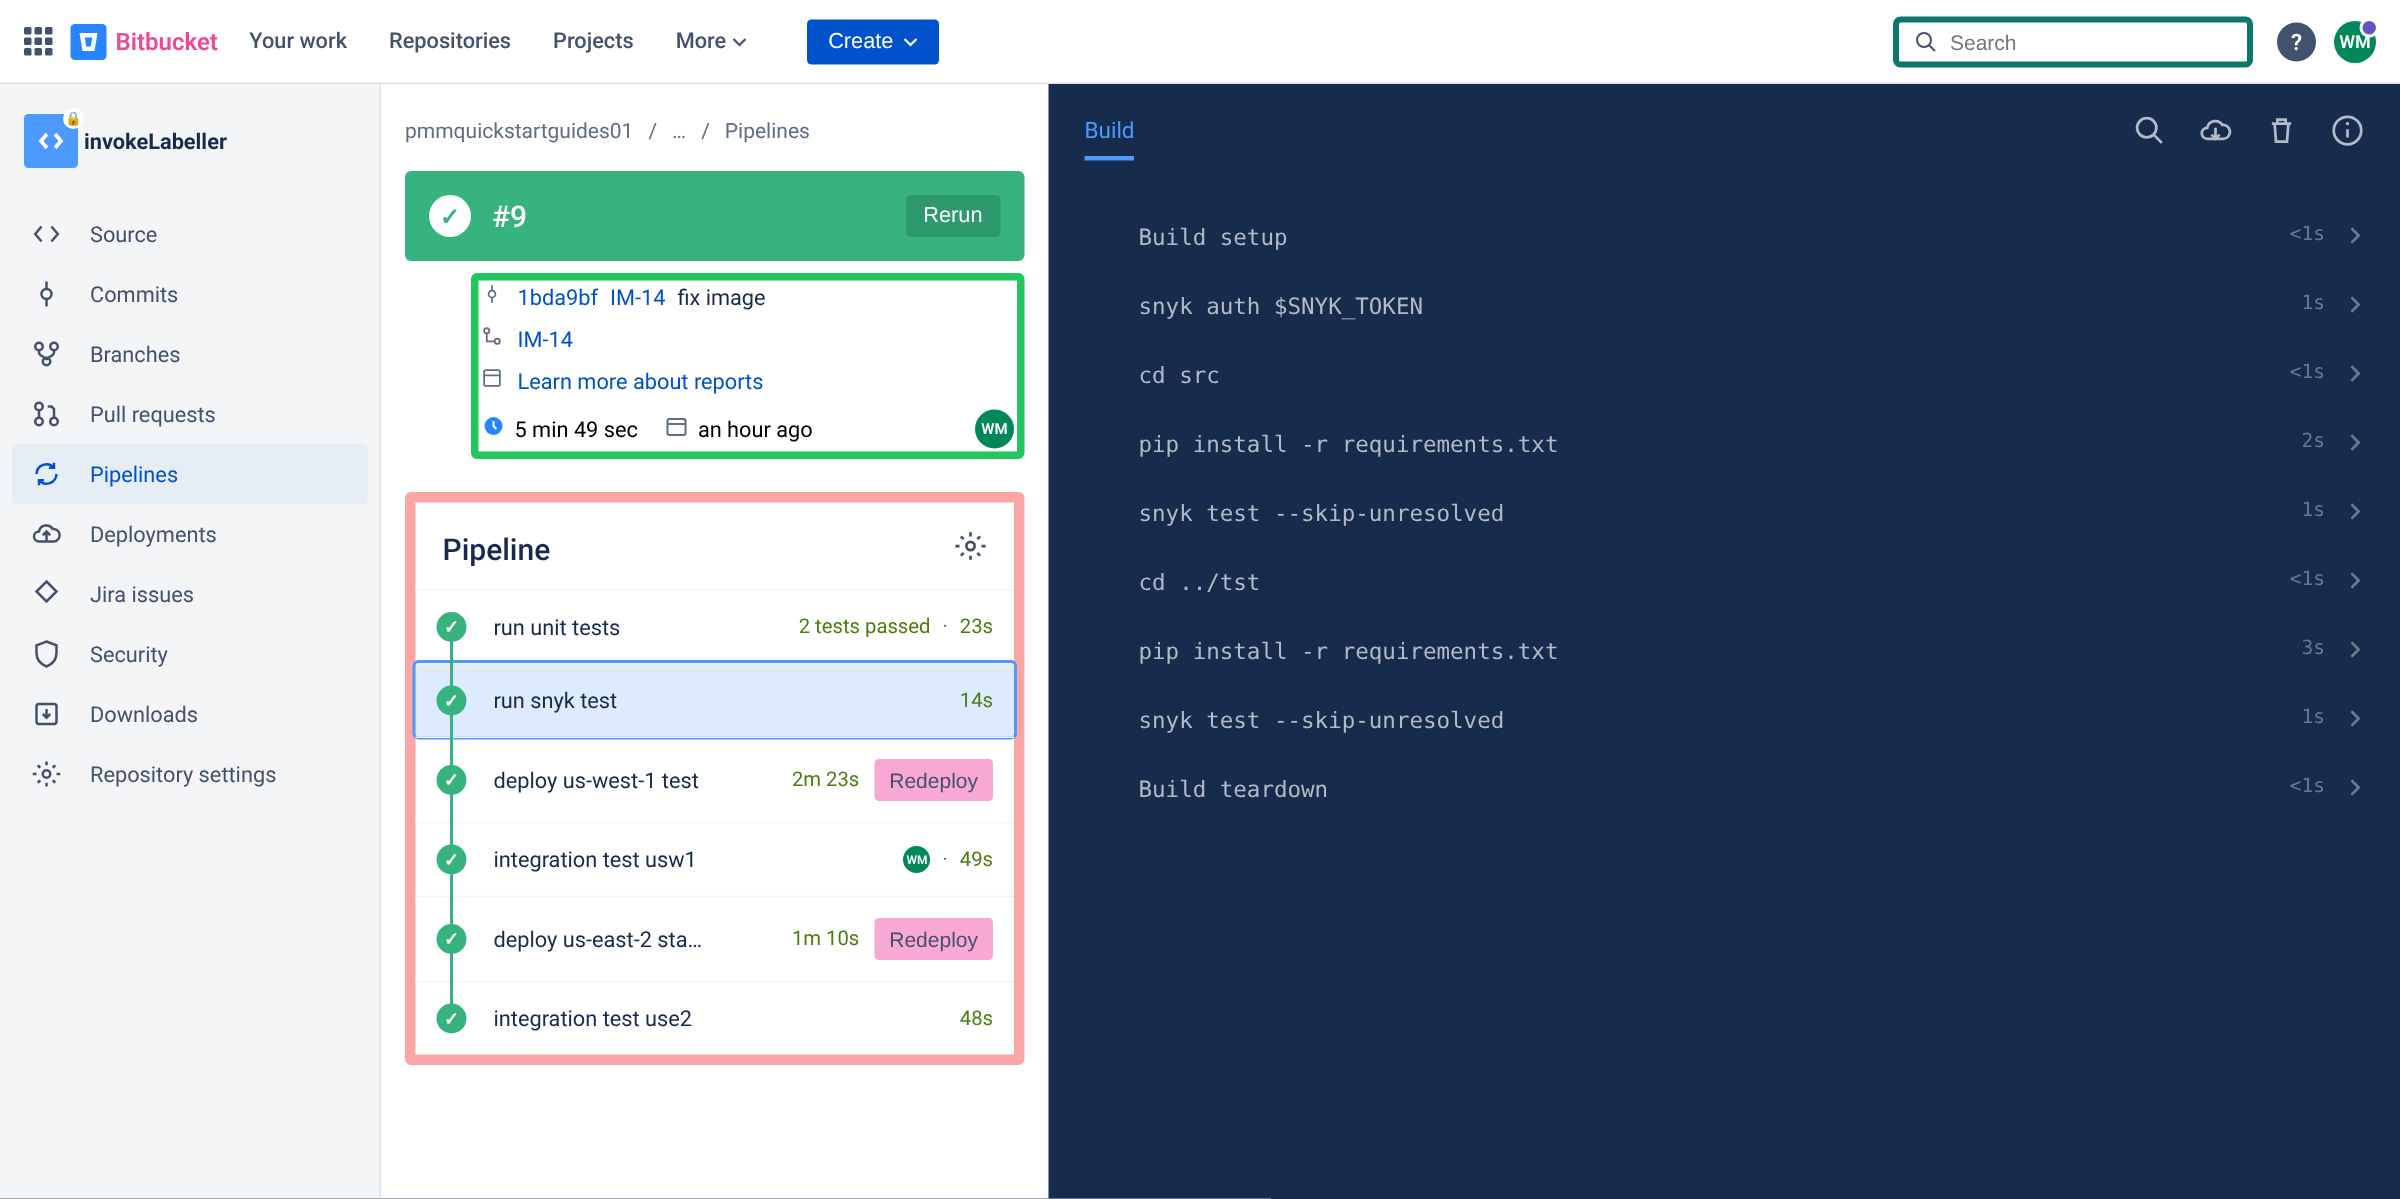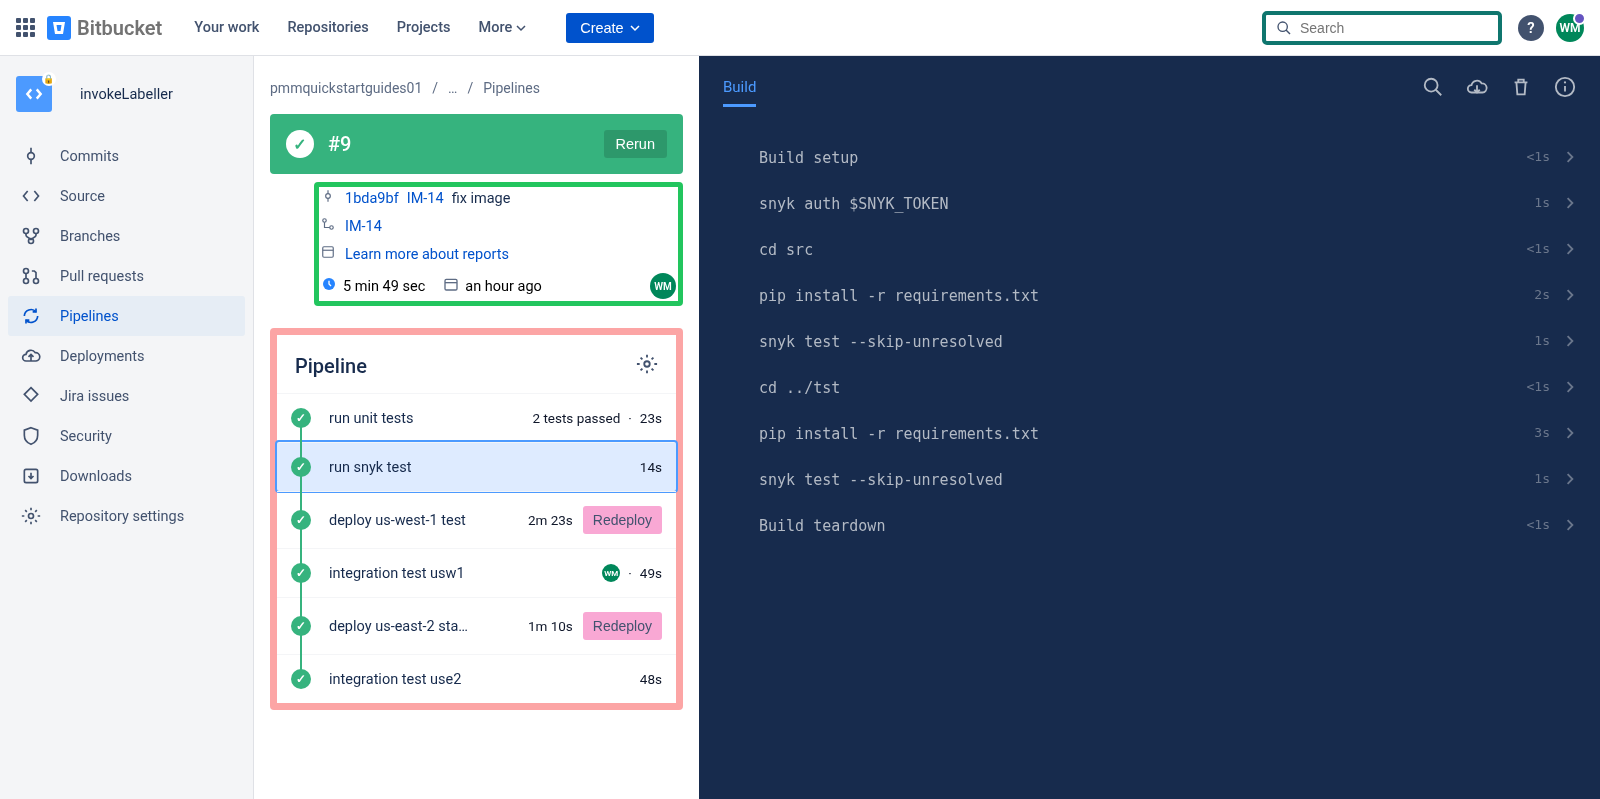--- a/index.html
+++ b/index.html
@@ -1,39 +1,39 @@
 <!DOCTYPE html>
 <html><head>
 <meta charset="utf-8">
 <style>
 * { box-sizing: border-box; margin: 0; padding: 0; }
 body { font-family: -apple-system, BlinkMacSystemFont, "Segoe UI", Roboto, sans-serif; background: #f4f5f7; overflow: hidden; }
 .top-nav { height: 56px; background: #fff; display: flex; align-items: center; padding: 0 16px; border-bottom: 1px solid #dfe1e6; }
 .apps-icon { display: grid; grid-template-columns: repeat(3,5px); grid-gap: 2px; margin-right: 12px; cursor: pointer; }
 .apps-icon span { width: 5px; height: 5px; background: #42526e; border-radius: 1px; }
-.logo { display: flex; align-items: center; font-size: 20px; font-weight: 600; color: #737373; margin-right: 28px; }
+.logo { display: flex; align-items: center; font-size: 16px; font-weight: 600; color: #ec4899; margin-right: 17px; }
 .logo-mark { width: 24px; height: 24px; background: #2684ff; border-radius: 3px; margin-right: 6px; display:flex;align-items:center;justify-content:center; }
 .logo-mark svg { width:16px;height:16px; }
 .nav-items { display: flex; gap: 20px; align-items: center; }
 .nav-item { color: #42526e; font-size: 14.5px; cursor: pointer; padding: 6px 4px; font-weight: 500; }
 .nav-item.more { display:flex;align-items:center;gap:4px; }
 .create-btn { background:#0052cc; color:#fff; border:none; padding:7px 14px; border-radius:3px; font-size:14.5px; font-weight:500; margin-left:16px; display:flex;align-items:center;gap:6px; cursor:pointer; }
 .spacer { flex:1; }
 .search-box { display:flex;align-items:center; border:4px solid #0f766e; border-radius:5px; padding:5px 10px; width:240px; margin-right:16px; }
 .search-box input { border:none; outline:none; font-size:14px; flex:1; margin-left:8px; }
 .help-icon { width:26px;height:26px;border-radius:50%;background:#42526e;color:#fff;display:flex;align-items:center;justify-content:center;font-size:15px;font-weight:600;margin-right:12px; }
 .avatar { width:28px;height:28px;border-radius:50%;background:#00875a;color:#fff;display:flex;align-items:center;justify-content:center;font-size:12px;font-weight:600; position:relative;}
 .avatar.top::after{content:"";position:absolute;top:-2px;right:-2px;width:9px;height:9px;border-radius:50%;background:#6554c0;border:2px solid #fff;}
 .layout { display:flex; height: calc(100vh - 56px); }
 .sidebar { width:254px; background:#f4f5f7; border-right:1px solid #dfe1e6; padding:20px 8px; }
 .repo-header { display:flex; align-items:center; padding:0 8px 24px 8px; }
 .repo-avatar { width:36px;height:36px;background:#4c9aff;border-radius:3px;display:flex;align-items:center;justify-content:center;position:relative; }
 .repo-avatar svg{width:22px;height:22px;}
 .lock-badge{position:absolute;top:-4px;right:-4px;width:14px;height:14px;background:#fff;border-radius:50%;display:flex;align-items:center;justify-content:center;font-size:9px;}
-.repo-name { margin-left:28px; font-weight:400; font-size:14.5px; color:#172b4d;}
+.repo-name { margin-left:4px; font-weight:700; font-size:14.5px; color:#172b4d;}
 .side-items { display:flex;flex-direction:column; }
 .side-item { display:flex;align-items:center;padding:10px 12px;border-radius:3px;cursor:pointer;color:#42526e;font-size:14.5px; }
 .side-item.active { background:#e6edf5; color:#0052cc; }
 .side-item .icon { width:22px;margin-right:18px;display:flex;align-items:center;justify-content:center; }
 .content-col { width:445px; background:#fff; padding:24px 16px; overflow-y:auto; }
 .breadcrumb { font-size:14px; color:#5e6c84; margin-bottom:18px; display:flex;align-items:center;gap:10px;}
 .breadcrumb a { color:#5e6c84; text-decoration:none; }
 .build-banner { background:#36b37e; color:#fff; border-radius:4px; padding:16px; display:flex;align-items:center; }
 .banner-check { width:28px;height:28px;border-radius:50%;background:#fff;color:#36b37e;display:flex;align-items:center;justify-content:center;font-weight:800;font-size:16px;margin-right:14px; }
 .banner-number { font-size:20px;font-weight:500;flex:1; }
@@ -48,21 +48,21 @@
 .pipeline-head{display:flex;align-items:center;justify-content:space-between;padding:18px 18px 14px 18px;}
 .pipeline-head h3{font-size:20px;font-weight:500;color:#172b4d;}
 .gear{color:#42526e;cursor:pointer;}
 .steps{position:relative;}
 .step{display:flex;align-items:center;padding:14px 14px;border-top:1px solid #f4f5f7;position:relative;}
 .step.selected{background:#deebff;outline:2px solid #4c9aff;border-radius:2px;}
 .step-check{width:20px;height:20px;border-radius:50%;background:#36b37e;color:#fff;display:flex;align-items:center;justify-content:center;font-size:12px;font-weight:700;margin-right:18px;z-index:2;position:relative;}
 .step-line{position:absolute;left:23px;top:30px;bottom:-22px;width:2px;background:#36b37e;z-index:1;}
 .step:last-child .step-line{display:none;}
 .step-name{flex:1;font-size:14.5px;color:#172b4d;white-space:nowrap;overflow:hidden;text-overflow:ellipsis;}
-.step-meta{font-size:13.5px;color:#0f172a;white-space:nowrap;margin-left:8px;}
+.step-meta{font-size:13.5px;color:#4d7c0f;white-space:nowrap;margin-left:8px;}
 .redeploy{background:#f9a8d4;border:none;padding:6px 10px;border-radius:3px;font-size:14px;font-weight:500;color:#42526e;margin-left:10px;cursor:pointer;}
 .log-panel{flex:1;background:#172b4d;color:#b3bac5;overflow-y:auto;}
 .log-head{display:flex;align-items:center;padding:14px 24px 0 24px;}
 .log-tab{font-size:15px;color:#4c9aff;padding:8px 0;border-bottom:3px solid #4c9aff;}
 .log-actions{margin-left:auto;display:flex;gap:22px;color:#b3bac5;}
 .log-actions .ic{cursor:pointer;}
 .log-body{padding:28px 24px;font-family:"SF Mono",Consolas,monospace;font-size:15px;}
 .log-line{display:flex;align-items:flex-start;padding:14px 0;margin-left:36px;}
 .log-cmd{flex:1;}
 .log-time{color:#6b778c;font-size:13px;margin-right:14px;}
@@ -129,34 +129,34 @@
             <path fill="#fff" d="M8 6l-5 6 5 6 2-2-3.5-4L10 8 8 6zm8 0l-2 2 3.5 4L14 16l2 2 5-6-5-6z"></path>
           </svg>
         <div class="lock-badge">🔒</div>
       </div>
       <div class="repo-name">invokeLabeller</div>
     </div>
     <div class="side-items">
       <div class="side-item">
           <span class="icon">
             <svg width="20" height="20" viewBox="0 0 24 24">
+              <path d="M8 6l-5 6 5 6M16 6l5 6-5 6" stroke="#42526e" stroke-width="2" fill="none"></path>
+            </svg>
+          </span>
+          <span>Source</span>
+        </div>
+      <div class="side-item">
+          <span class="icon">
+            <svg width="20" height="20" viewBox="0 0 24 24">
               <circle cx="12" cy="12" r="4" stroke="#42526e" stroke-width="2" fill="none"></circle>
               <line x1="12" y1="2" x2="12" y2="8" stroke="#42526e" stroke-width="2"></line>
               <line x1="12" y1="16" x2="12" y2="22" stroke="#42526e" stroke-width="2"></line>
             </svg>
           </span>
           <span>Commits</span>
-        </div>
-      <div class="side-item">
-          <span class="icon">
-            <svg width="20" height="20" viewBox="0 0 24 24">
-              <path d="M8 6l-5 6 5 6M16 6l5 6-5 6" stroke="#42526e" stroke-width="2" fill="none"></path>
-            </svg>
-          </span>
-          <span>Source</span>
         </div>
       <div class="side-item">
           <span class="icon">
             <svg width="20" height="20" viewBox="0 0 24 24">
               <circle cx="6" cy="6" r="3" stroke="#42526e" stroke-width="2" fill="none"></circle>
               <circle cx="18" cy="6" r="3" stroke="#42526e" stroke-width="2" fill="none"></circle>
               <circle cx="12" cy="18" r="3" stroke="#42526e" stroke-width="2" fill="none"></circle>
               <path d="M6 9v2c0 3 6 3 6 6M18 9v2c0 3-6 3-6 6" stroke="#42526e" stroke-width="2" fill="none"></path>
             </svg>
           </span>

